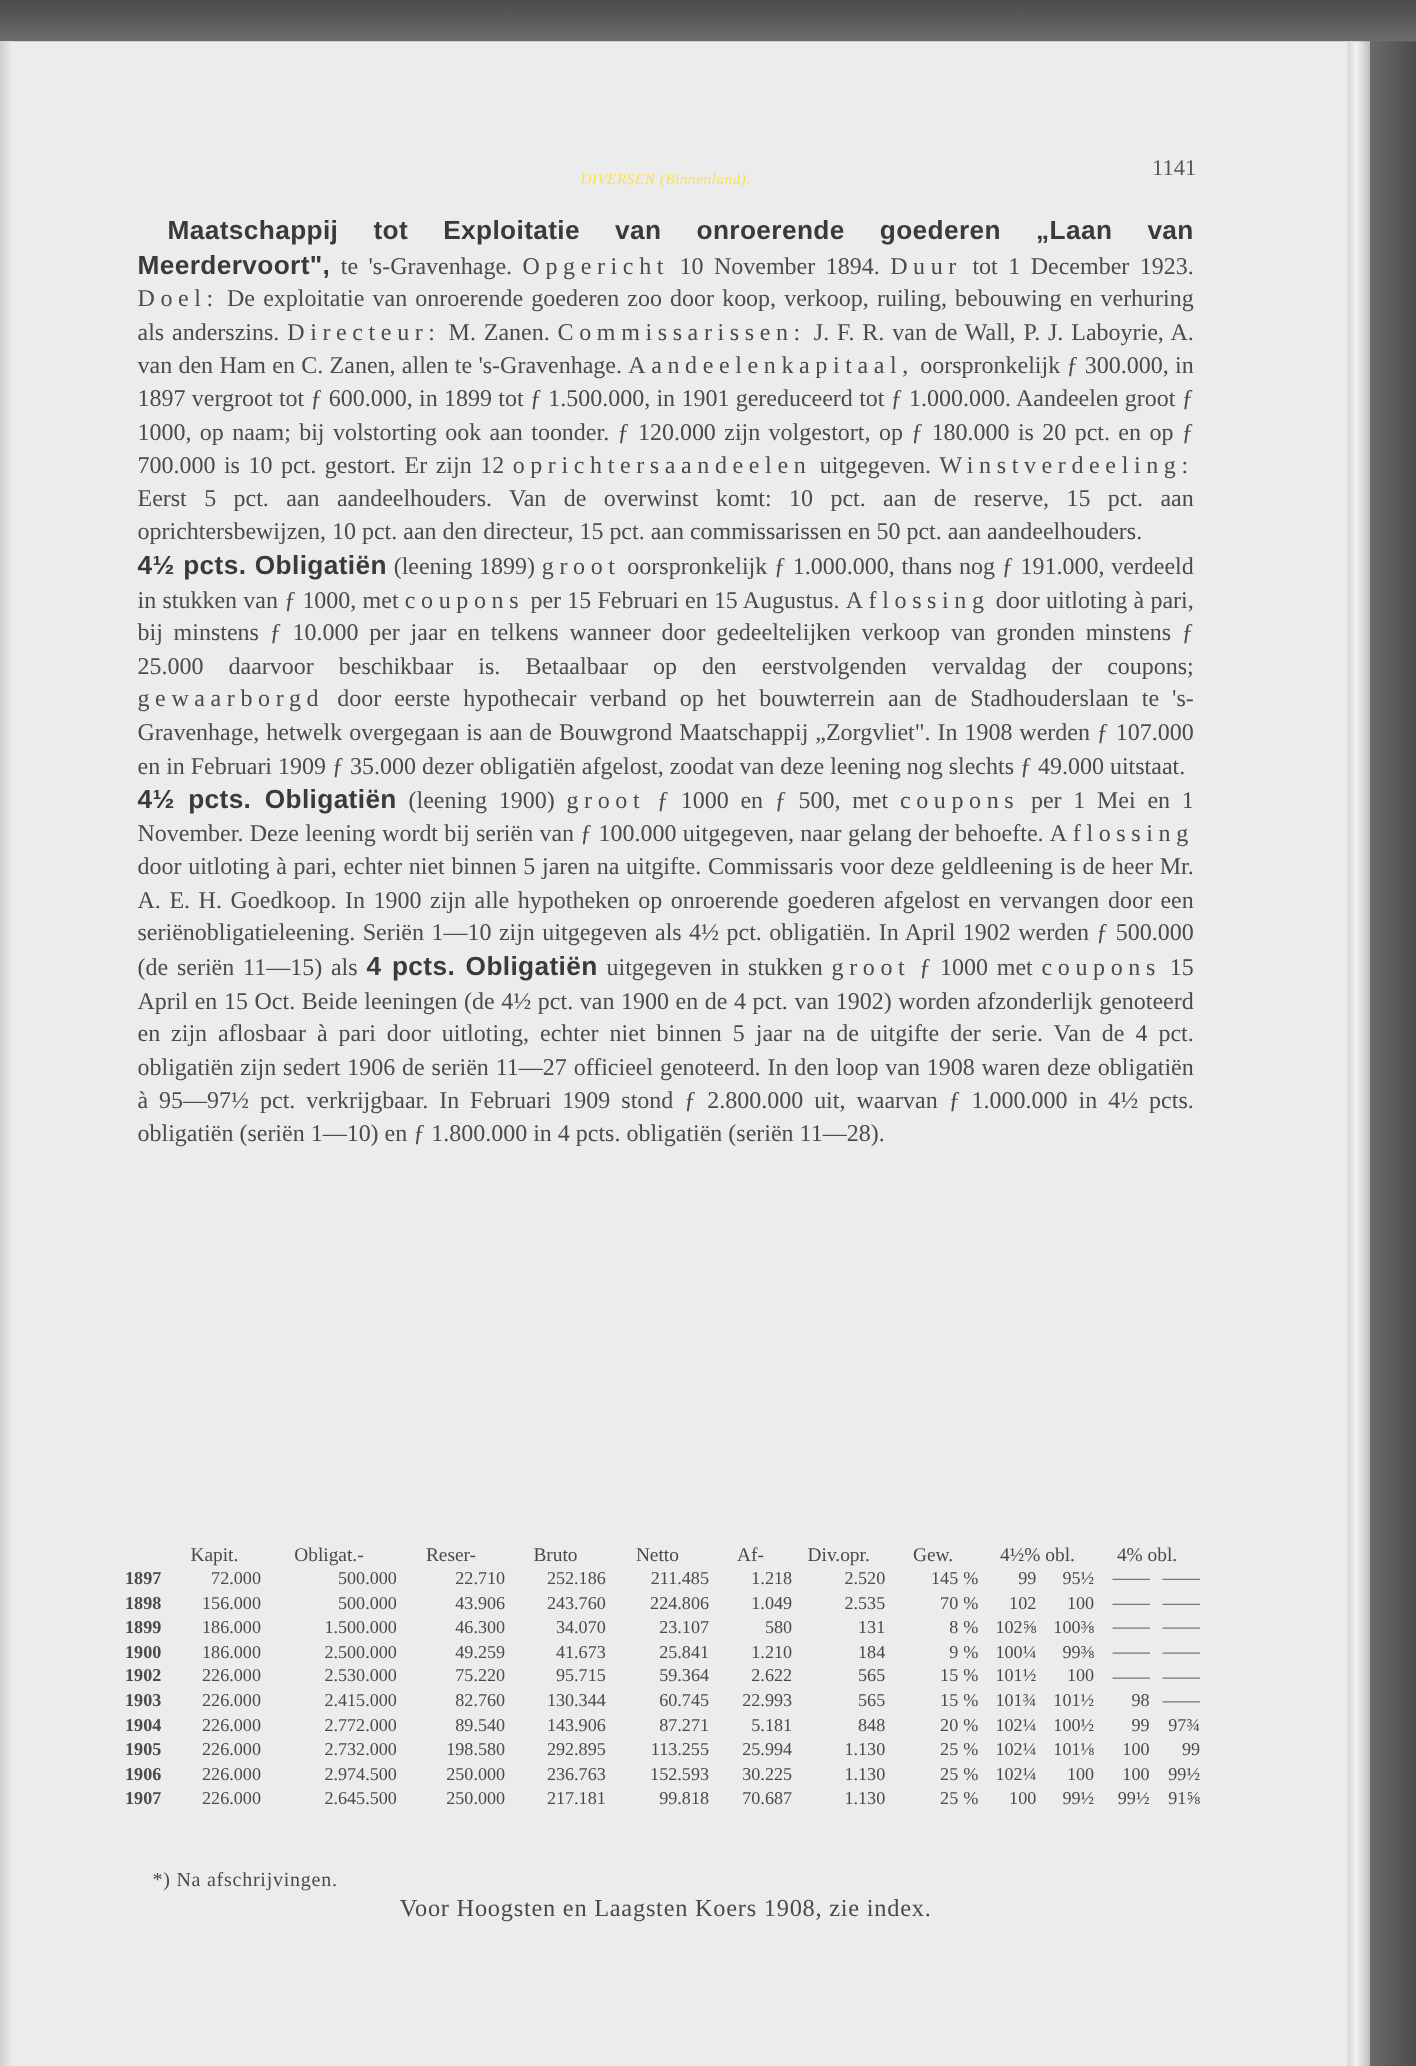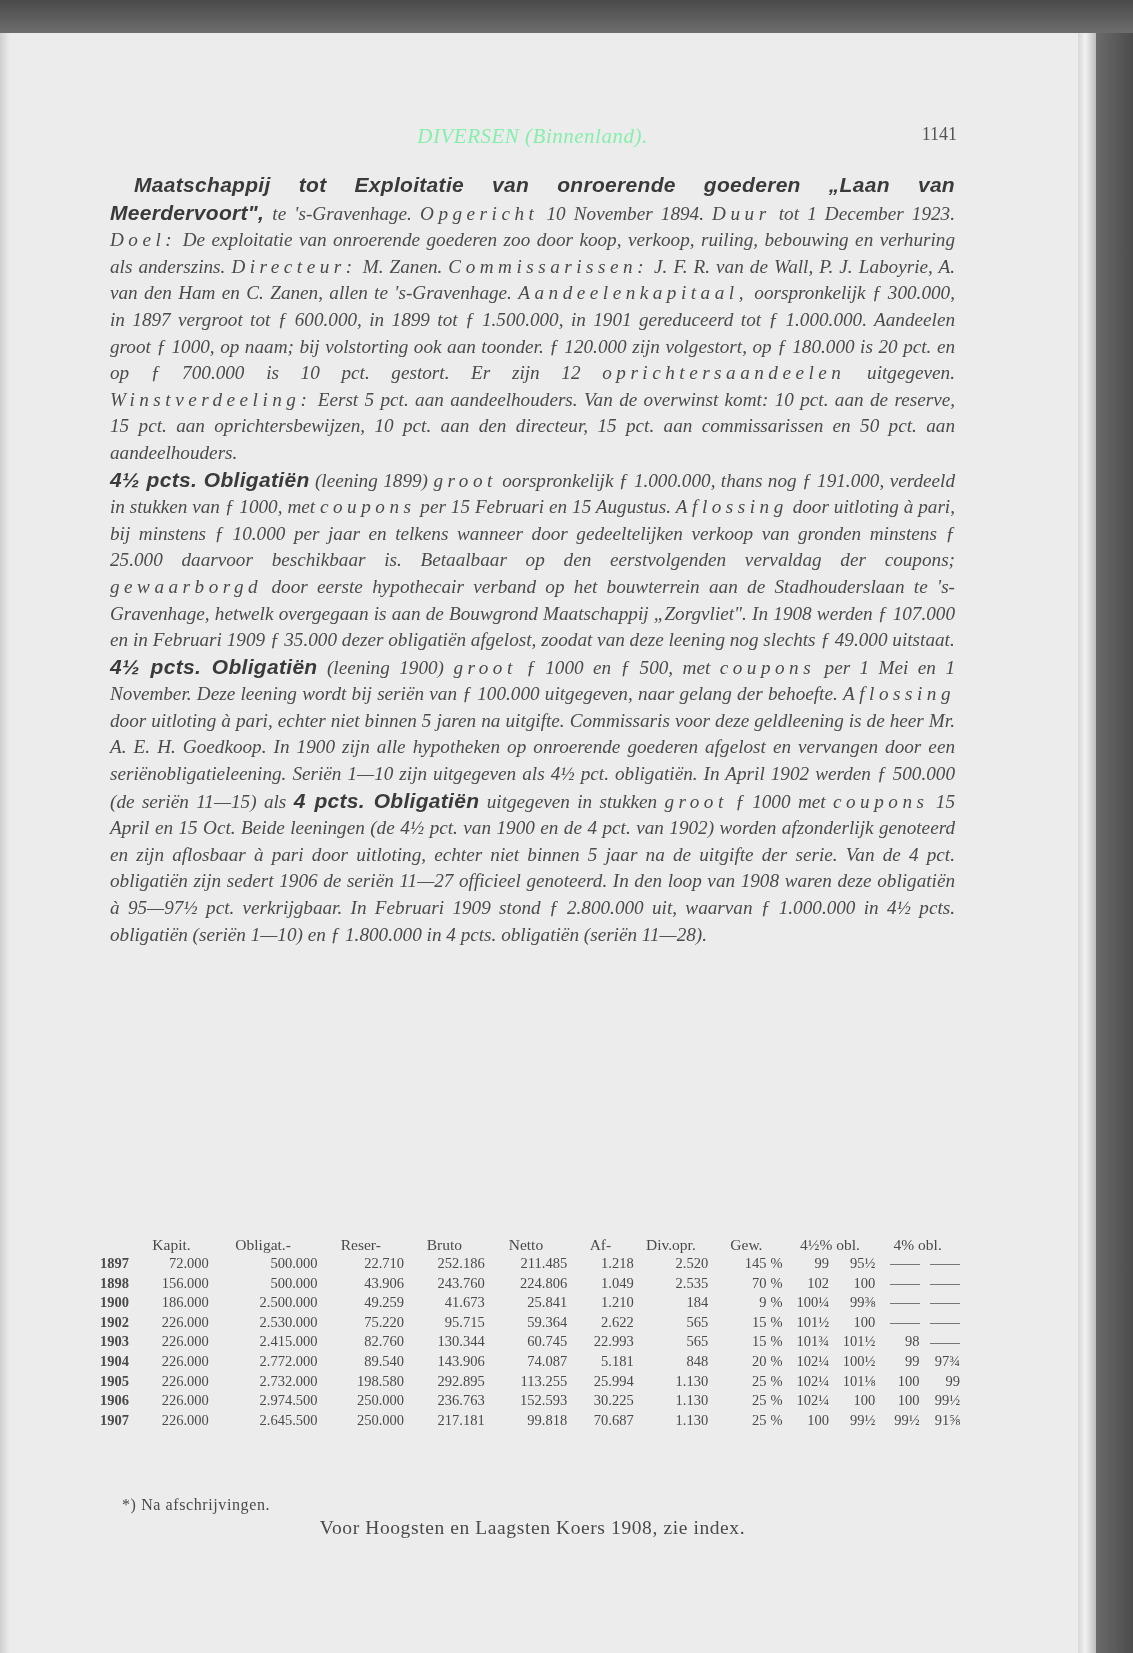--- a/index.html
+++ b/index.html
@@ -28,31 +28,31 @@
   }
   .left-shadow {
     position: absolute; left: 0; top: 33px; width: 10px; height: 1620px;
     background: linear-gradient(90deg, #cfcfcf, #ececec);
   }
   .running-head {
     position: absolute; top: 124px; left: 110px; width: 845px; height: 24px;
   }
   .running-title {
     position: absolute; left: 0; width: 100%; text-align: center;
-    font-style: italic; font-size: 21px; letter-spacing: 0.5px; color: #86efac;
-    top: 0;
+    font-style: italic; font-size: 12px; letter-spacing: 0.5px; color: #fde047;
+    top: 12px;
   }
   .page-number {
     position: absolute; right: -2px; top: 0; font-size: 18px; color: #555;
   }
   .body-text {
     position: absolute; left: 110px; top: 172px; width: 845px;
     font-size: 19.2px; line-height: 26.6px; text-align: justify; color: #4b4b4b;
   }
-  .body-text p { margin: 0; text-indent: 0; font-style: italic; }
+  .body-text p { margin: 0; text-indent: 0; }
   .body-text .indent { text-indent: 24px; }
   .heading-bold {
     font-family: "Liberation Sans", "DejaVu Sans", sans-serif;
     font-weight: bold; font-size: 21px; color: #3a3a3a; letter-spacing: 0.3px;
   }
   .sp { letter-spacing: 4.5px; }
   .tbl {
     position: absolute; left: 100px; top: 1236px; width: 860px;
     border-collapse: collapse;
     font-size: 14.5px; line-height: 19.6px; color: #4a4a4a;
@@ -147,20 +147,36 @@
         <td class="c-afs">1.049</td>
         <td class="c-div">2.535</td>
         <td class="c-gew">70</td>
         <td class="pct">%</td>
         <td class="c-hk1">102</td>
         <td class="c-lk1">100</td>
         <td class="c-hk2"><span class="dash"></span></td>
         <td class="c-lk2"><span class="dash"></span></td>
       </tr>
       <tr>
+        <td class="year">1899</td>
+        <td class="c-kap">186.000</td>
+        <td class="c-obl">1.500.000</td>
+        <td class="c-res">46.300</td>
+        <td class="c-bru">34.070</td>
+        <td class="c-net">23.107</td>
+        <td class="c-afs">580</td>
+        <td class="c-div">131</td>
+        <td class="c-gew">8</td>
+        <td class="pct">%</td>
+        <td class="c-hk1">102⅝</td>
+        <td class="c-lk1">100⅜</td>
+        <td class="c-hk2"><span class="dash"></span></td>
+        <td class="c-lk2"><span class="dash"></span></td>
+      </tr>
+      <tr>
         <td class="year">1900</td>
         <td class="c-kap">186.000</td>
         <td class="c-obl">2.500.000</td>
         <td class="c-res">49.259</td>
         <td class="c-bru">41.673</td>
         <td class="c-net">25.841</td>
         <td class="c-afs">1.210</td>
         <td class="c-div">184</td>
         <td class="c-gew">9</td>
         <td class="pct">%</td>
@@ -200,21 +216,21 @@
         <td class="c-lk1">101½</td>
         <td class="c-hk2">98</td>
         <td class="c-lk2"><span class="dash"></span></td>
       </tr>
       <tr>
         <td class="year">1904</td>
         <td class="c-kap">226.000</td>
         <td class="c-obl">2.772.000</td>
         <td class="c-res">89.540</td>
         <td class="c-bru">143.906</td>
-        <td class="c-net">74.087</td>
+        <td class="c-net">87.271</td>
         <td class="c-afs">5.181</td>
         <td class="c-div">848</td>
         <td class="c-gew">20</td>
         <td class="pct">%</td>
         <td class="c-hk1">102¼</td>
         <td class="c-lk1">100½</td>
         <td class="c-hk2">99</td>
         <td class="c-lk2">97¾</td>
       </tr>
       <tr>

